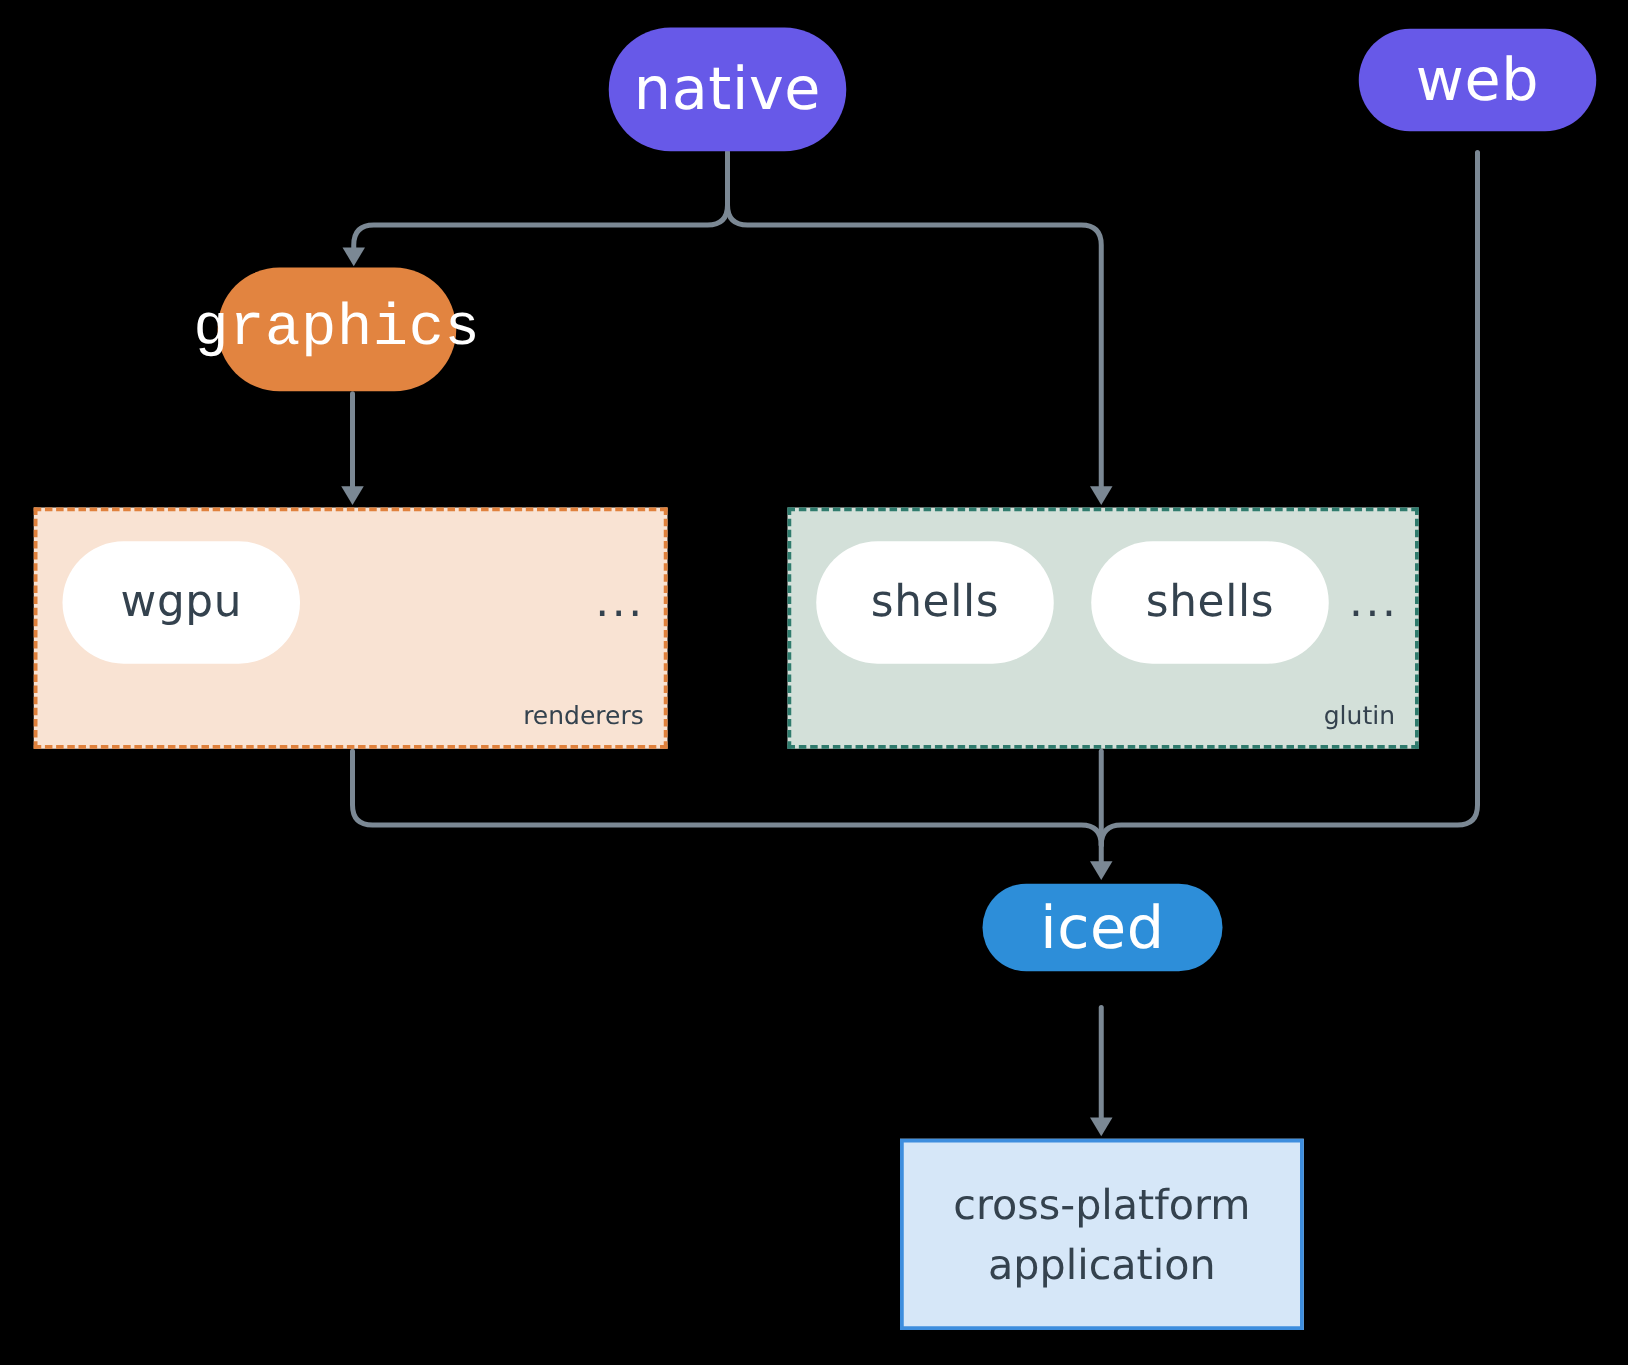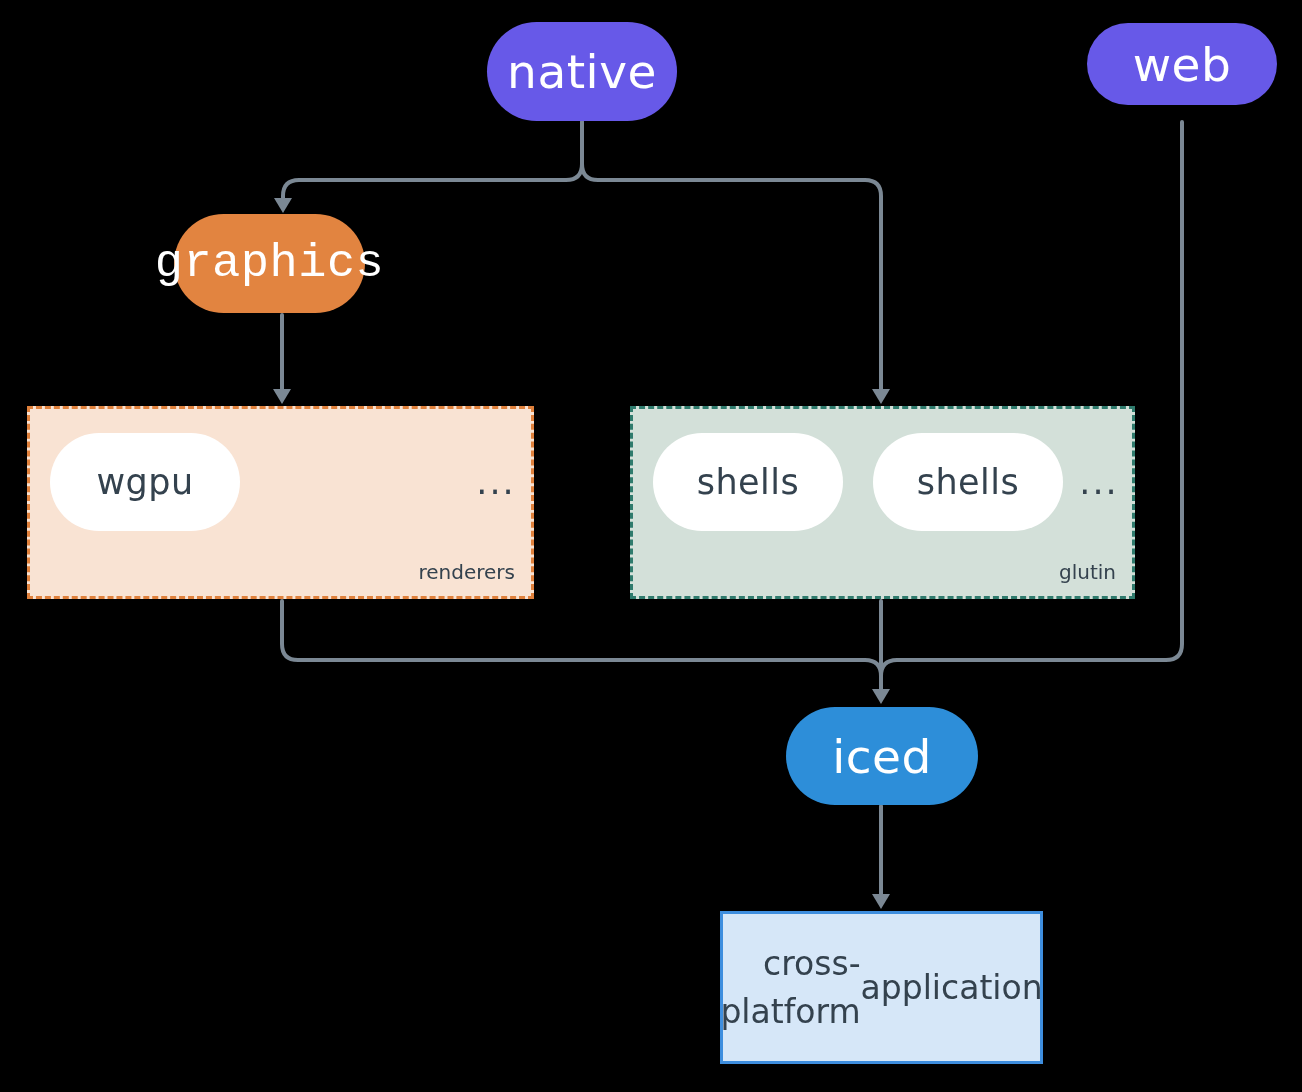--- a/index.html
+++ b/index.html
@@ -56,21 +56,21 @@
     font-size: 47px;
     letter-spacing: 0.5px;
   }
   .pill.purple { background: var(--purple); }
   .pill.orange { background: var(--orange); }
   .pill.blue   { background: var(--blue); }
 
   #node-native   { left: 487px; top: 22px;  width: 190px; height: 99px; }
   #node-web      { left: 1087px; top: 23px; width: 190px; height: 82px; }
   #node-graphics { left: 174px; top: 214px; width: 191px; height: 99px; font-family: Liberation Mono, monospace; }
-  #node-iced     { left: 786px; top: 707px; width: 192px; height: 98px; }
+  #node-iced     { left: 786px; top: 707px; width: 192px; height: 70px; }
 
   .group-box {
     position: absolute;
     width: 507px;
     height: 193px;
   }
   #group-renderers {
     left: 27px; top: 406px;
     background: var(--renderers-fill);
     border: 3px dashed var(--renderers-border);
@@ -120,27 +120,27 @@
     font-size: 20px;
   }
 
   #node-app {
     position: absolute;
     left: 720px; top: 911px;
     width: 323px; height: 153px;
     background: var(--app-fill);
     border: 3px solid var(--app-border);
     display: flex;
-    flex-direction: row;
+    flex-direction: column;
     align-items: center;
     justify-content: center;
     color: var(--dark-text);
     font-size: 33px;
     line-height: 1.45;
-    text-align: right;
+    text-align: left;
   }
 </style>
 </head>
 <body>
 
 <div class="canvas">
 
   <svg class="connectors" viewBox="0 0 1302 1092" aria-hidden="true">
 
     <path d="M 582 122 L 582 164 Q 582 180 566 180 L 299 180 Q 283 180 283 196 L 283 199"></path>

